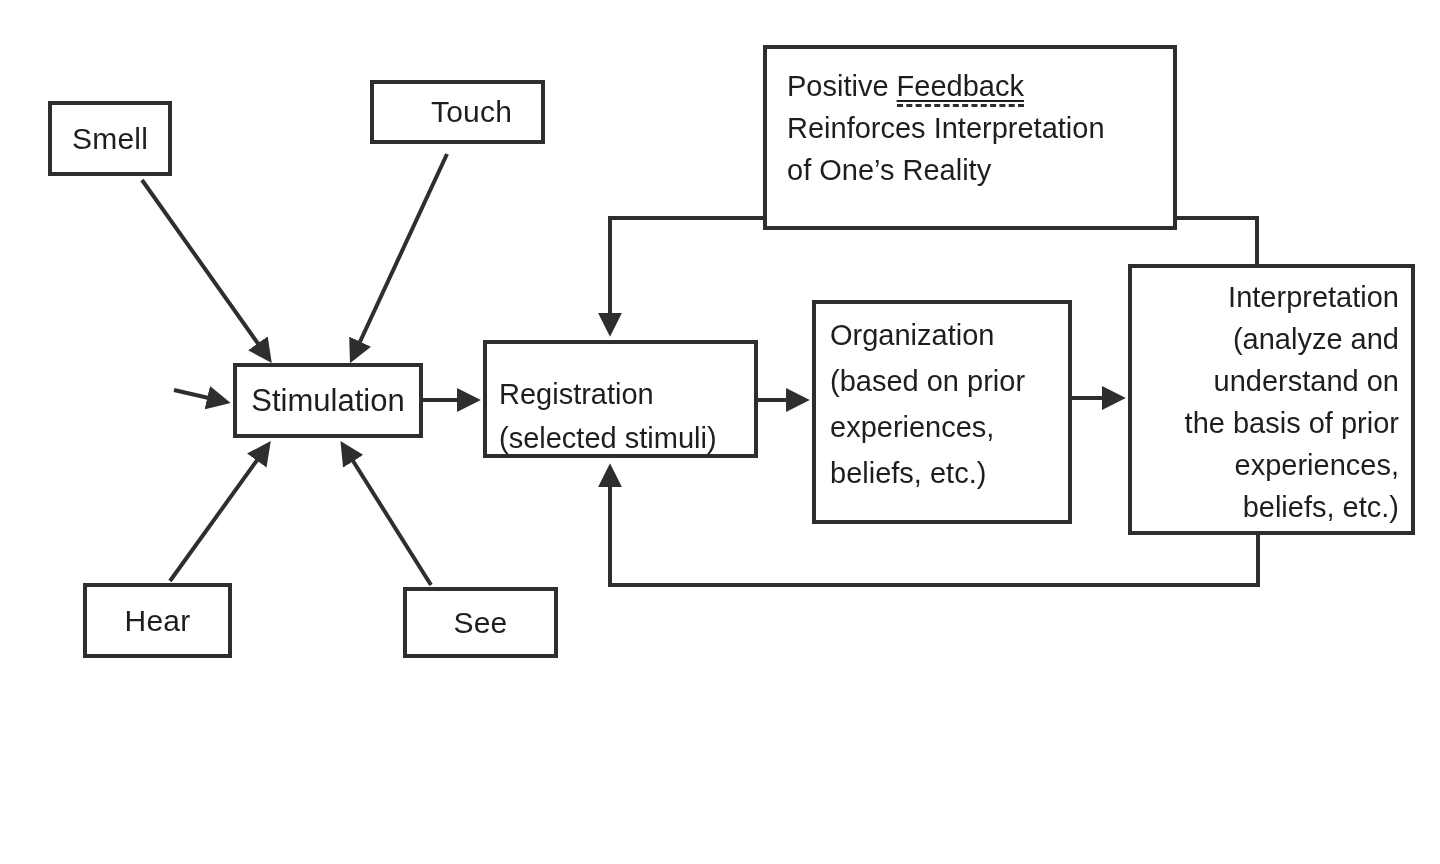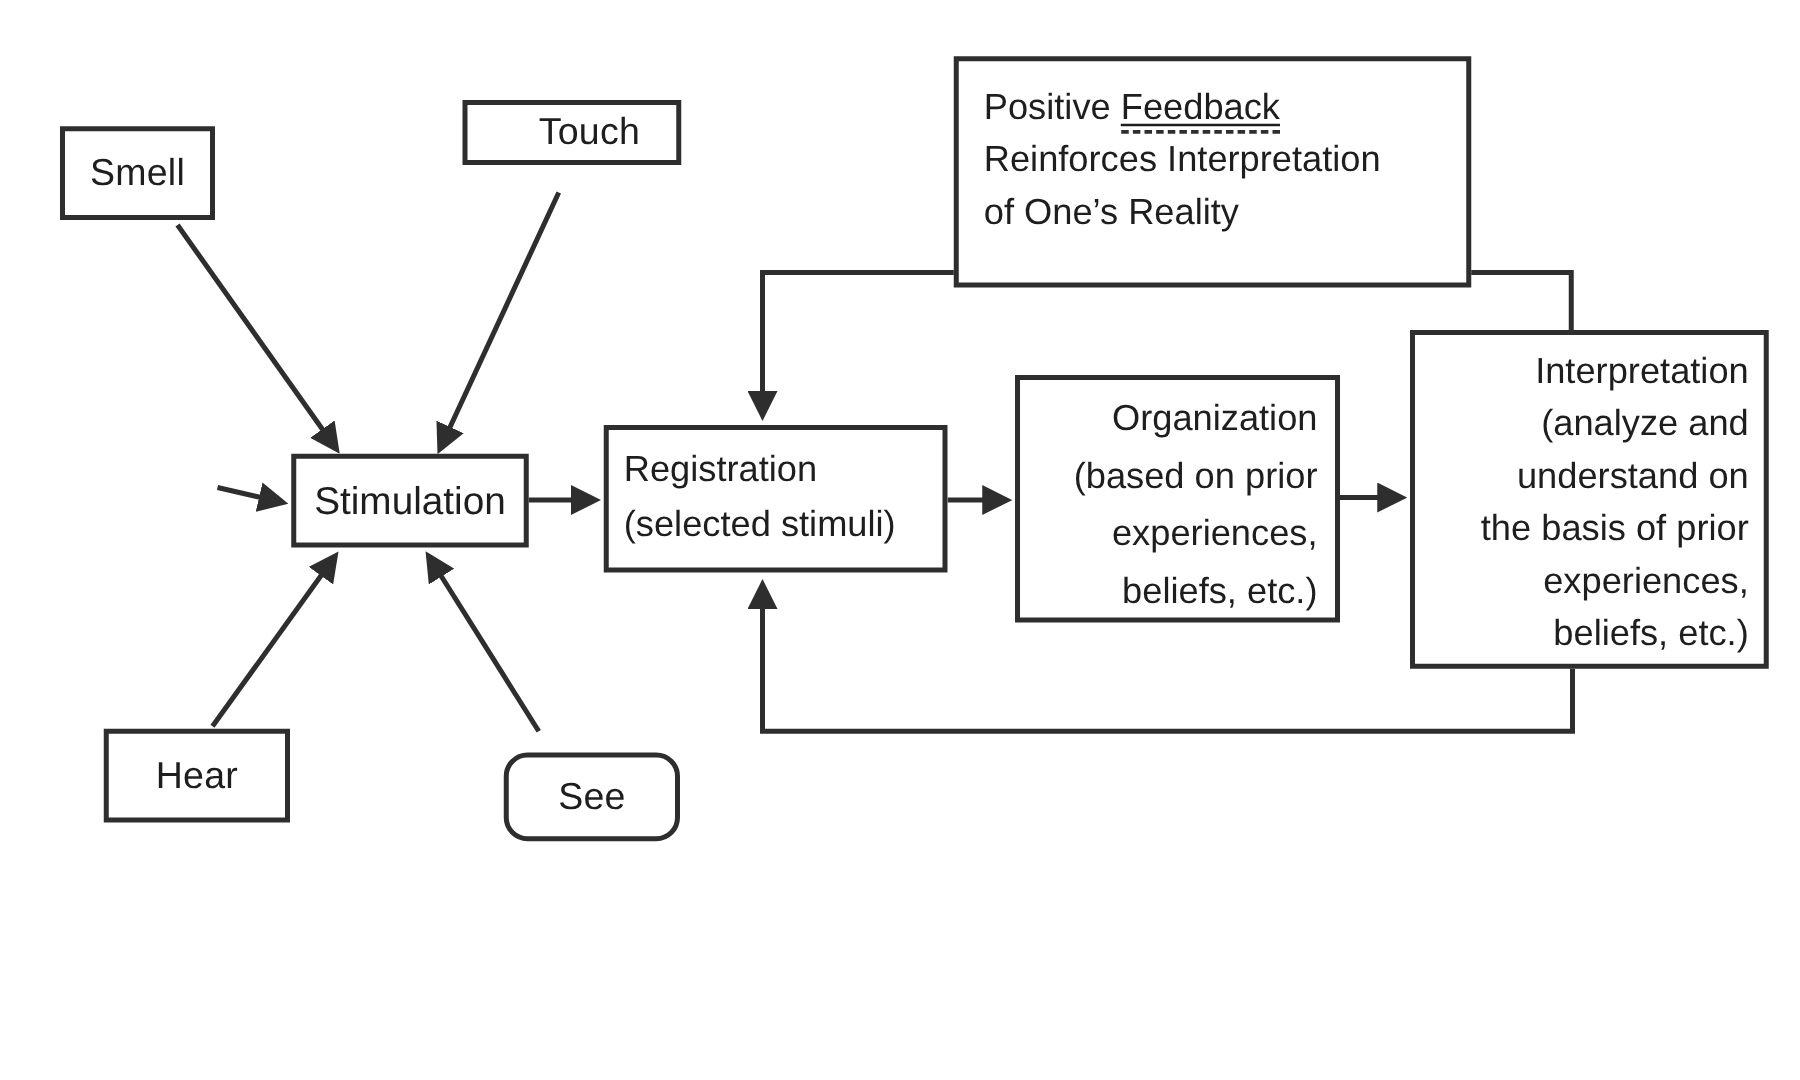--- a/index.html
+++ b/index.html
@@ -40,21 +40,21 @@
     white-space: pre-line;
     font-size: 29px;
   }
   .stim {
     display: flex;
     align-items: center;
     justify-content: center;
     font-size: 31px;
   }
   .reg {
-    padding: 10px 12px;
+    padding: 28px 12px;
     line-height: 44px;
   }
   .org {
     padding: 8px 14px;
     line-height: 46px;
   }
   .interp {
     padding: 8px 12px;
     line-height: 42px;
   }
@@ -97,41 +97,41 @@
       <line x1="1072" y1="398" x2="1121" y2="398" marker-end="url(#arrow)"></line>
       <polyline points="1257,266 1257,218 610,218 610,332" marker-end="url(#arrow)"></polyline>
       <polyline points="1258,533 1258,585 610,585 610,468" marker-end="url(#arrow)"></polyline>
     </g>
   </svg>
 
   <div class="node sense" style="left:48px; top:101px; width:124px; height:75px;">
     <span>Smell</span>
   </div>
 
-  <div class="node sense" style="left:370px; top:80px; width:175px; height:52px;padding-left:28px;">
+  <div class="node sense" style="left:370px; top:80px; width:175px; height:64px;padding-left:28px;">
     <span>Touch</span>
   </div>
 
 
   <div class="node sense" style="left:83px; top:583px; width:149px; height:75px;">
     <span>Hear</span>
   </div>
 
-  <div class="node sense" style="left:403px; top:602px; width:141px; height:71px;border-radius:19px;">
+  <div class="node sense" style="left:403px; top:587px; width:155px; height:71px;">
     <span>See</span>
   </div>
 
   <div class="node stim" style="left:233px; top:363px; width:190px; height:75px;">
     <span>Stimulation</span>
   </div>
 
   <div class="node proc reg" style="left:483px; top:340px; width:275px; height:118px;">Registration
 (selected stimuli)</div>
 
-  <div class="node proc org" style="left:812px; top:300px; width:260px; height:198px;text-align:right;">Organization
+  <div class="node proc org" style="left:812px; top:300px; width:260px; height:224px;">Organization
 (based on prior
 experiences,
 beliefs, etc.)</div>
 
   <div class="node proc interp" style="left:1128px; top:264px; width:287px; height:271px;text-align:right;">Interpretation
 (analyze and
 understand on
 the basis of prior
 experiences,
 beliefs, etc.)</div>

